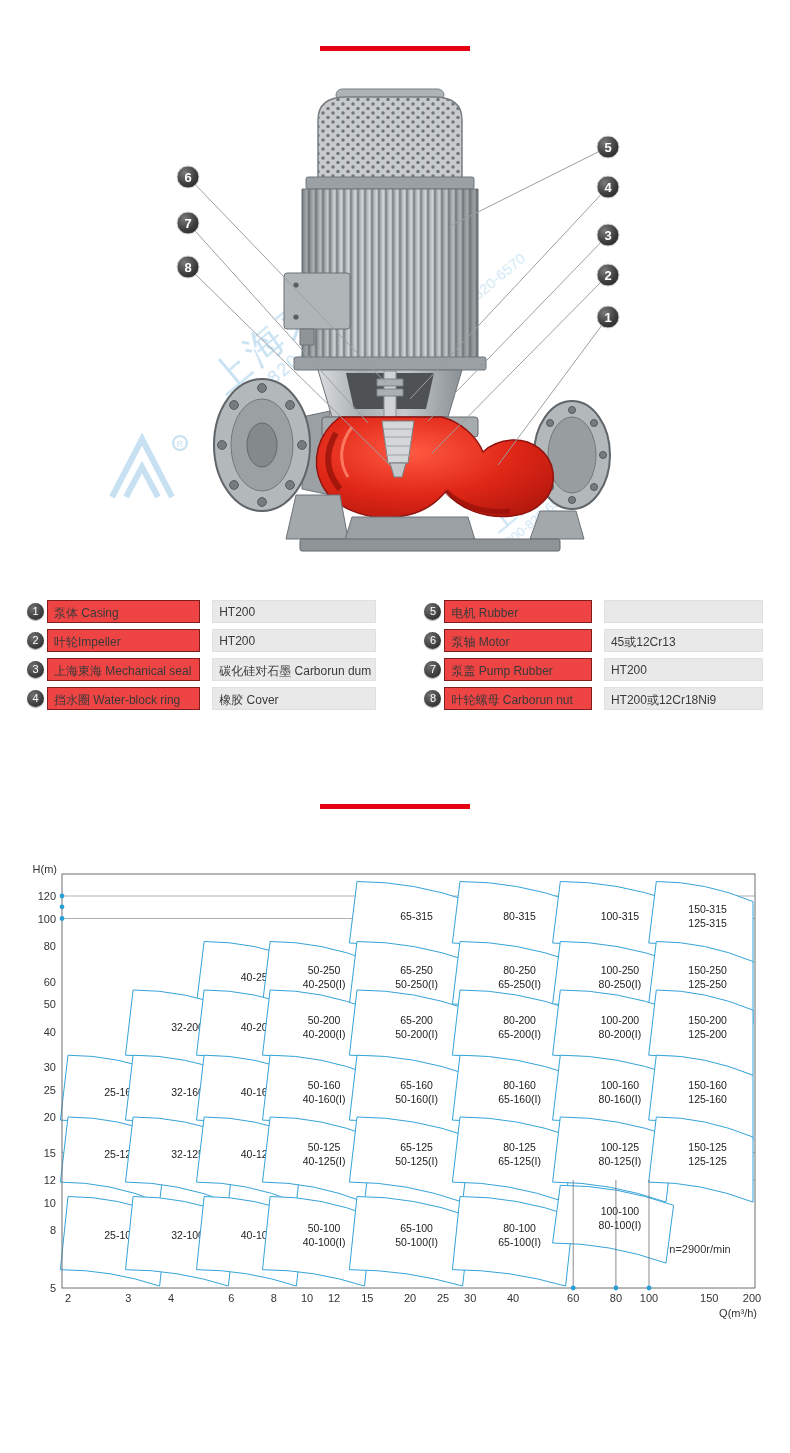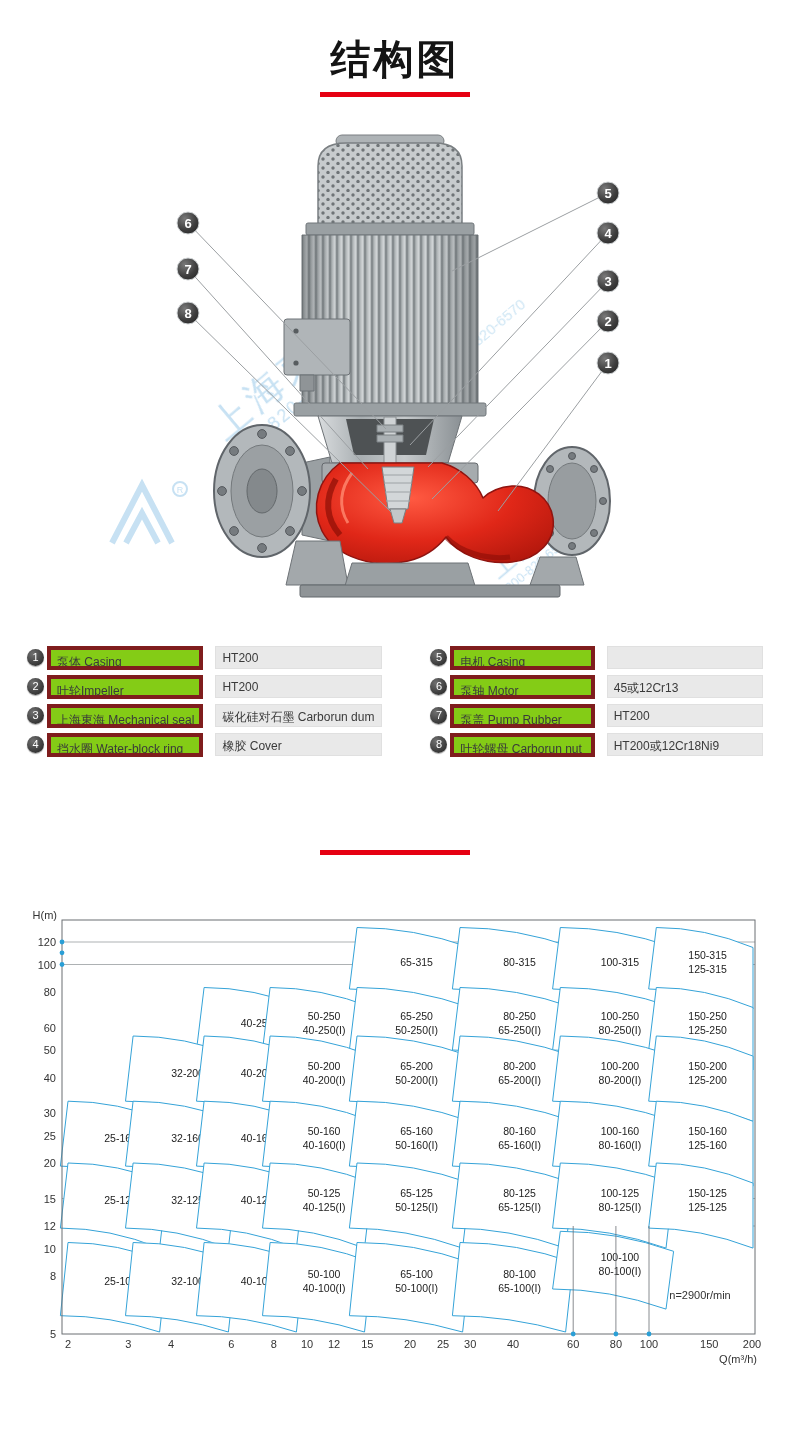--- a/index.html
+++ b/index.html
@@ -12,32 +12,31 @@
   .sec-title--2{padding-top:78px}
   #figure-wrap{margin-top:14px}
   #pump-svg{display:block}
   .parts{display:flex;gap:48px;padding:0 27px;margin-top:30px}
   .ptable{flex:1}
   .part-row{display:flex;align-items:center;margin-bottom:6px;height:23px}
   .badge{width:17px;height:17px;min-width:17px;border-radius:50%;
          background:radial-gradient(circle at 35% 30%,#707070,#353535 72%);
          color:#fff;font-size:11px;line-height:17px;text-align:center;margin-right:3px;
          box-shadow:0 1px 1px rgba(0,0,0,.35)}
-  .pname{flex:1;height:100%;background:#84cc16;border:4px solid #7f1d1d;
+  .pname{flex:1;height:100%;background:#ef4444;border:1px solid #7f1d1d;
          font-size:12px;color:#3a3a3a;padding:4px 6px 12px;white-space:nowrap;overflow:hidden}
   .pmat{width:47%;height:100%;background:#e9e9e9;border:1px solid #e0e0e0;margin-left:12px;
         font-size:12px;color:#3a3a3a;padding:4px 6px 0;white-space:nowrap;overflow:hidden}
   #chart-svg{display:block;margin-top:52px}
   svg text{font-family:"Liberation Sans","DejaVu Sans",sans-serif}
 </style>
 </head>
 <body>
 
 <div class="sec-title">
-  <h1>结构图</h1>
   <div class="red-bar"></div>
 </div>
 
 <div id="figure-wrap">
 <svg id="pump-svg" width="790" height="505" viewBox="0 0 790 505">
   <defs>
     <linearGradient id="gMetal" x1="0" y1="0" x2="1" y2="0">
       <stop offset="0" stop-color="#d9dcde"></stop>
           <stop offset="0.3" stop-color="#a9afb2"></stop>
       <stop offset="0.6" stop-color="#c6cacc"></stop>
@@ -217,21 +216,21 @@
       </div>
       <div class="part-row">
         <span class="badge">4</span>
         <span class="pname">挡水圈 Water-block ring</span>
         <span class="pmat">橡胶 Cover</span>
       </div>
     </div>
   <div class="ptable" id="parts-right">
       <div class="part-row">
         <span class="badge">5</span>
-        <span class="pname">电机 Casing</span>
+        <span class="pname">电机 Rubber</span>
         <span class="pmat"></span>
       </div>
       <div class="part-row">
         <span class="badge">6</span>
         <span class="pname">泵轴 Motor</span>
         <span class="pmat">45或12Cr13</span>
       </div>
       <div class="part-row">
         <span class="badge">7</span>
         <span class="pname">泵盖 Pump Rubber</span>

